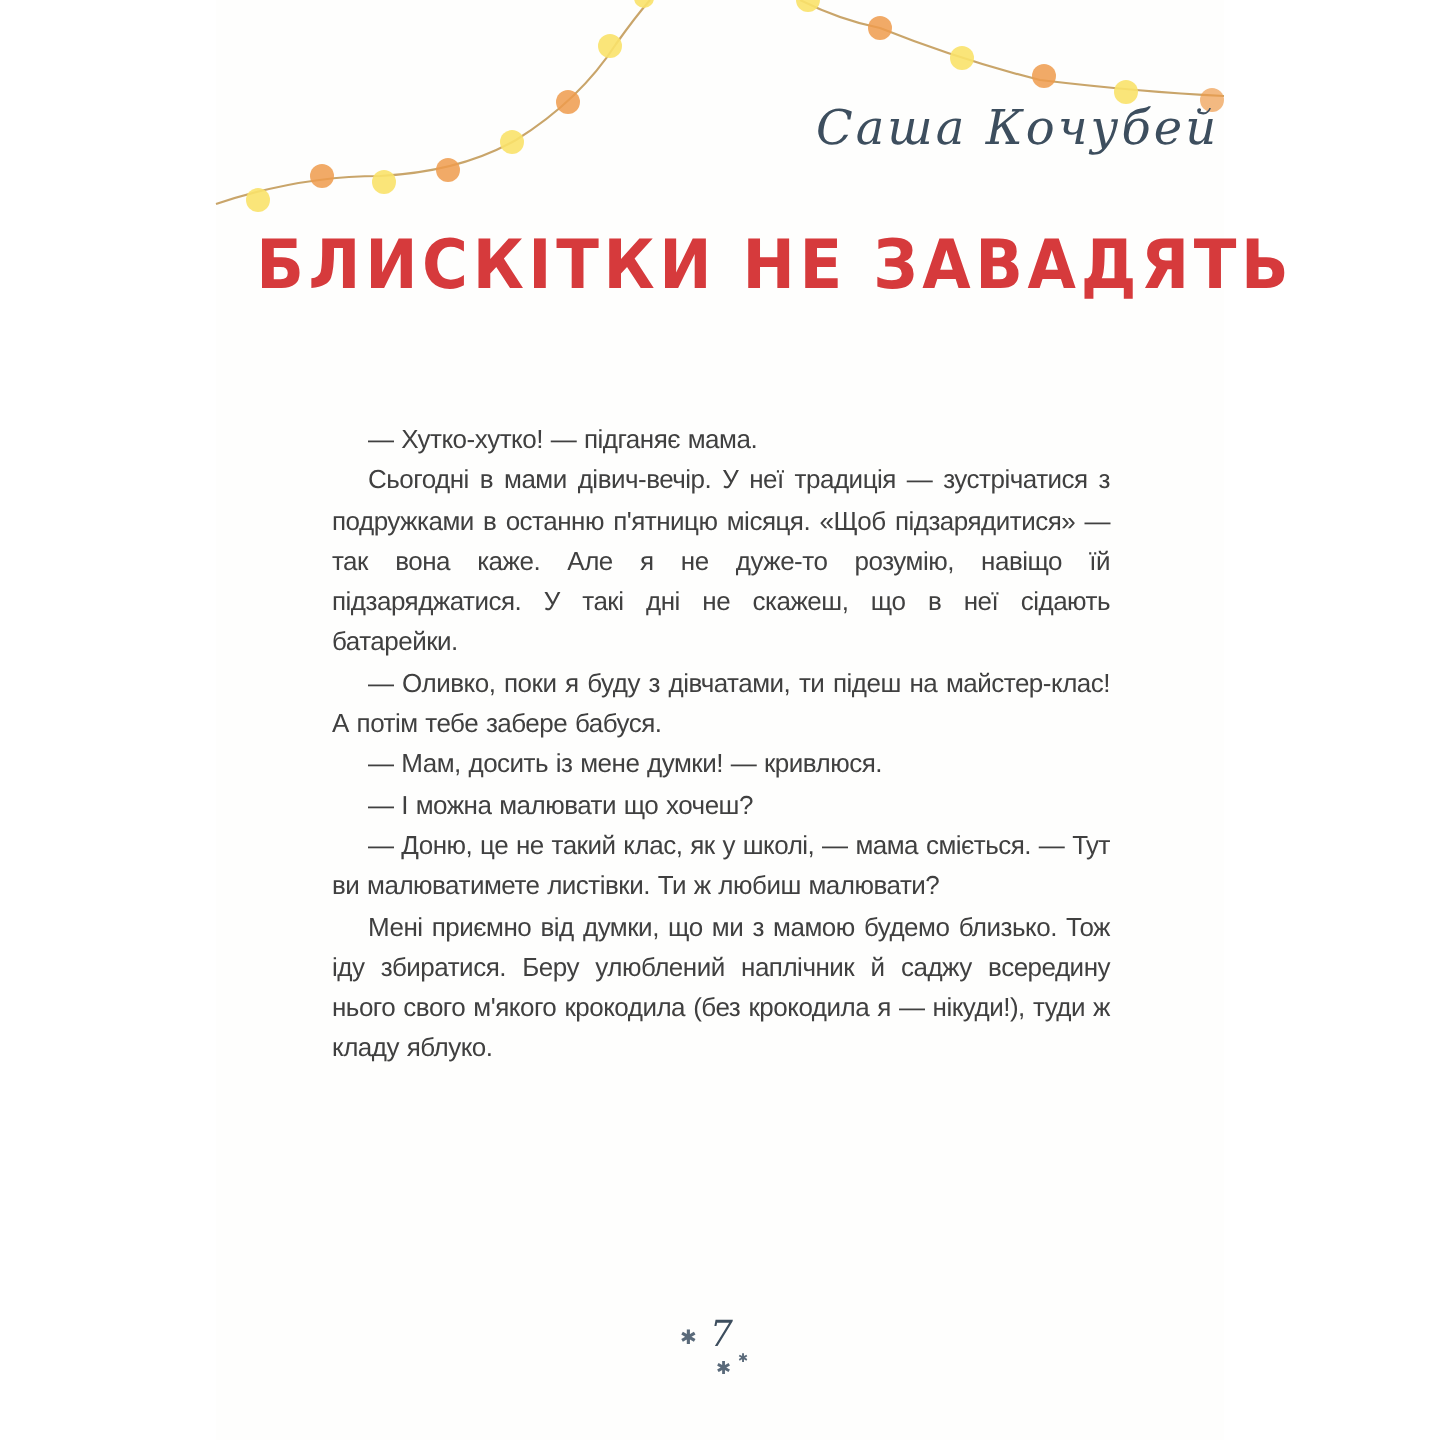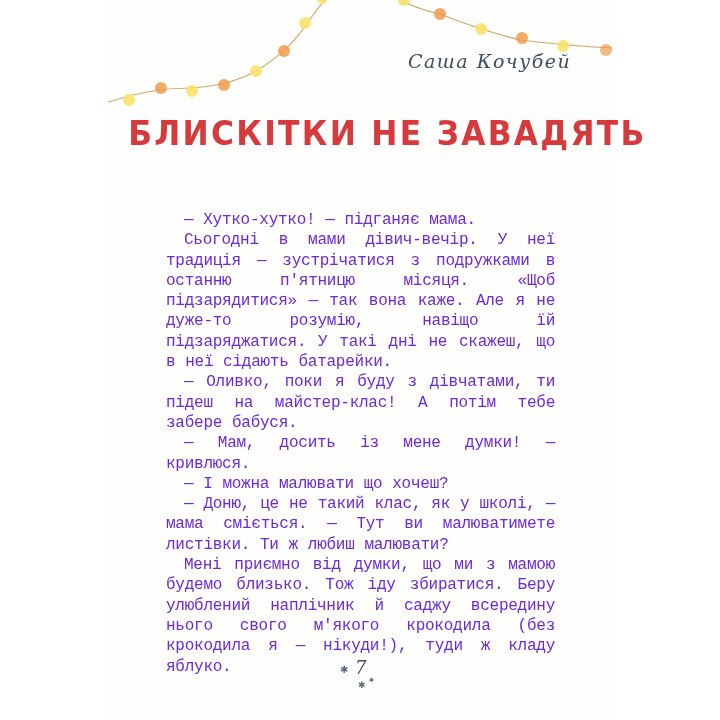--- a/index.html
+++ b/index.html
@@ -32,21 +32,21 @@
       height: 120px;
       pointer-events: none;
     }
     .author {
       position: absolute;
       left: 408px;
       top: 50px;
       width: 150px;
       font-family: "DejaVu Serif", serif;
       font-style: italic;
-      font-size: 19px;
+      font-size: 24px;
       letter-spacing: 1.5px;
       color: #3d4e5e;
       white-space: nowrap;
     }
     .title {
       position: absolute;
       left: 108px;
       top: 113px;
       width: 504px;
       text-align: center;
@@ -58,24 +58,24 @@
       text-transform: uppercase;
       transform: scaleX(0.92);
       transform-origin: center;
       white-space: nowrap;
     }
     .body-text {
       position: absolute;
       left: 166px;
       top: 210px;
       width: 389px;
-      font-family: Liberation Mono, monospace;
-      font-size: 16px;
+      font-family: Liberation Sans, sans-serif;
+      font-size: 13px;
       line-height: 20.3px;
-      color: #6d28d9;
+      color: #404040;
     }
     .para {
       margin: 0;
       text-indent: 18px;
       text-align: justify;
       text-align-last: left;
       hyphens: manual;
       letter-spacing: -0.25px;
       word-spacing: 0.5px;
     }

